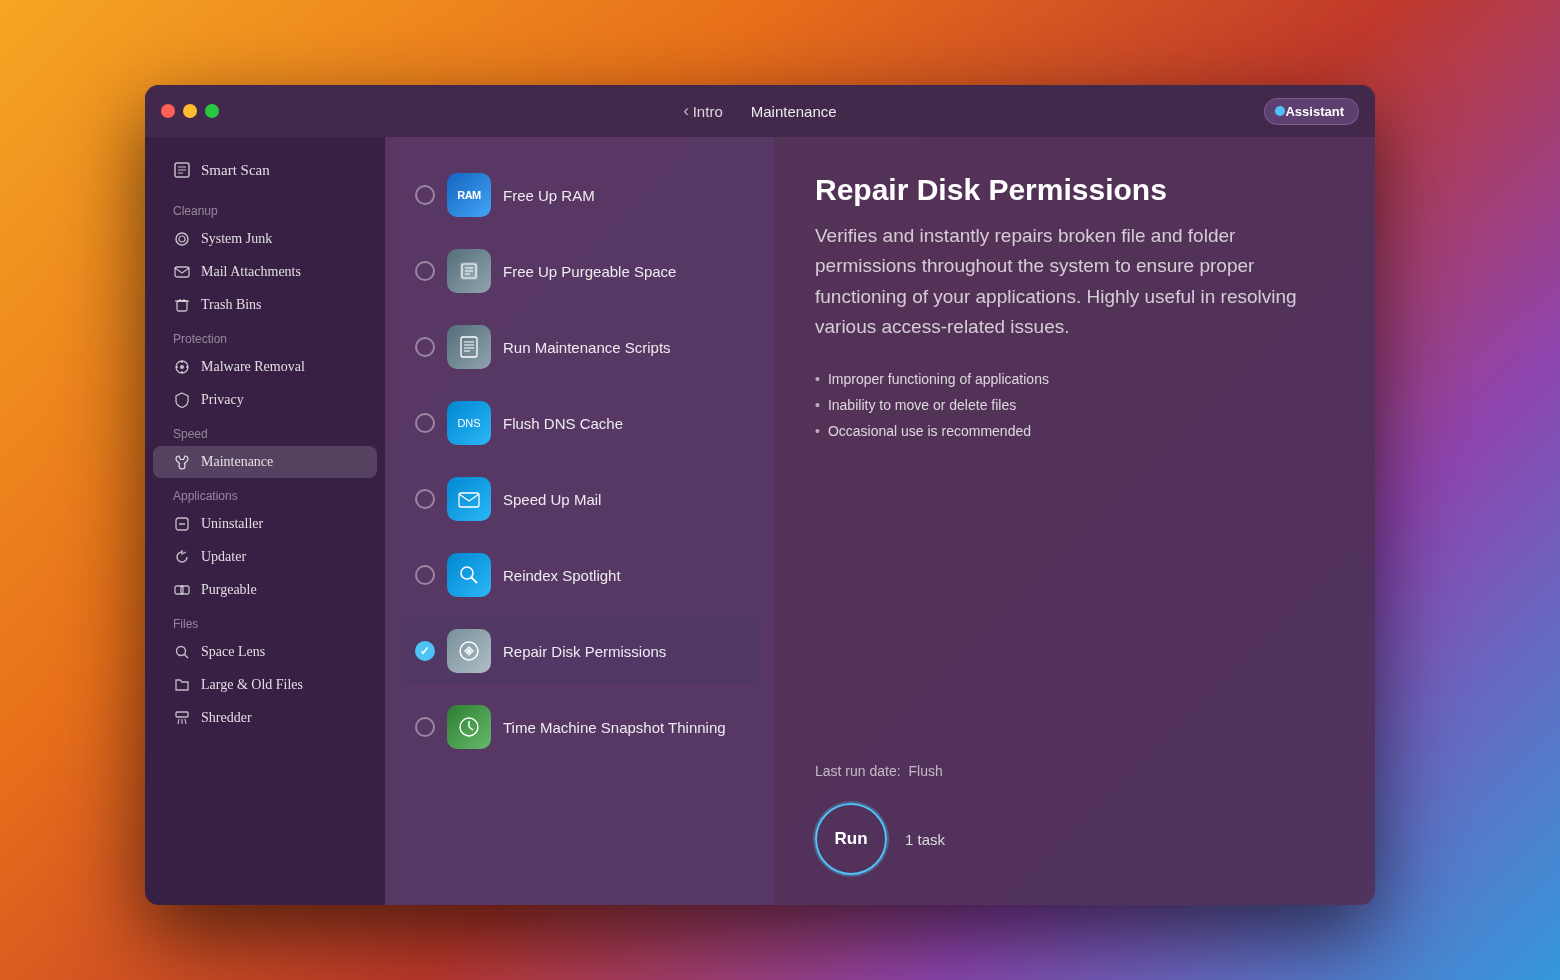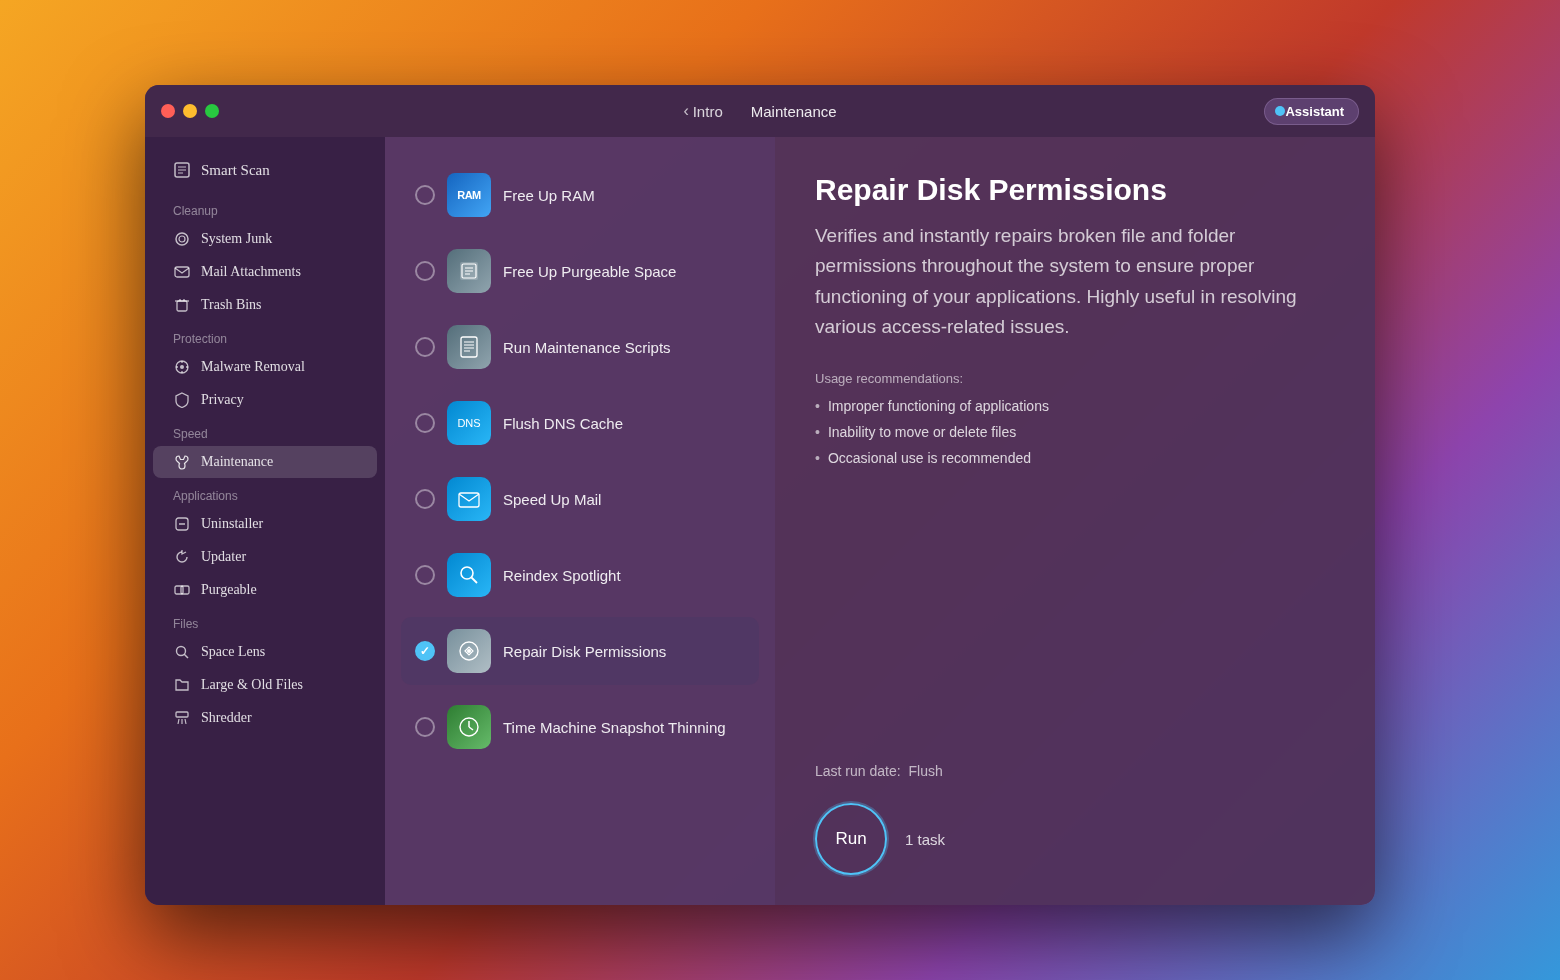--- a/index.html
+++ b/index.html
@@ -222,21 +222,21 @@
       height: 44px;
       border-radius: 10px;
       display: flex;
       align-items: center;
       justify-content: center;
       flex-shrink: 0;
       font-size: 22px;
       overflow: hidden;
     }
 
-    .icon-ram { background: linear-gradient(135deg, #1565c0, #42a5f5); border-radius: 8px; }
+    .icon-ram { background: linear-gradient(135deg, #1565c0, #42a5f5); }
     .icon-purgeable { background: linear-gradient(135deg, #546e7a, #90a4ae); }
     .icon-scripts { background: linear-gradient(135deg, #546e7a, #90a4ae); }
     .icon-dns { background: linear-gradient(135deg, #0288d1, #29b6f6); }
     .icon-mail { background: linear-gradient(135deg, #0288d1, #29b6f6); }
     .icon-spotlight { background: linear-gradient(135deg, #0288d1, #29b6f6); }
     .icon-disk { background: linear-gradient(135deg, #78909c, #b0bec5); }
     .icon-timemachine { background: linear-gradient(135deg, #2e7d32, #66bb6a); }
 
     .task-label {
       color: rgba(255,255,255,0.9);
@@ -309,21 +309,21 @@
     }
 
     .run-btn {
       width: 72px;
       height: 72px;
       border-radius: 50%;
       border: 2.5px solid #4fc3f7;
       background: transparent;
       color: white;
       font-size: 17px;
-      font-weight: 400;
+      font-weight: 700;
       cursor: pointer;
       display: flex;
       align-items: center;
       justify-content: center;
       box-shadow: 0 0 0 2px rgba(79, 195, 247, 0.3);
     }
 
     .task-count {
       color: rgba(255,255,255,0.8);
       font-size: 15px;
@@ -589,21 +589,20 @@
         </div>
         <span class="task-label">Time Machine Snapshot Thinning</span>
       </div>
 
     </div>
 
     <div class="right-panel">
       <h1 class="detail-title">Repair Disk Permissions</h1>
       <p class="detail-desc">Verifies and instantly repairs broken file and folder permissions throughout the system to ensure proper functioning of your applications. Highly useful in resolving various access-related issues.</p>
 
-      <div class="usage-label">Usage recommendations:</div>
       <ul class="usage-list">
         <li>
           <span>Improper functioning of applications</span>
         </li>
         <li>
           <span>Inability to move or delete files</span>
         </li>
         <li>
           <span>Occasional use is recommended</span>
         </li>

